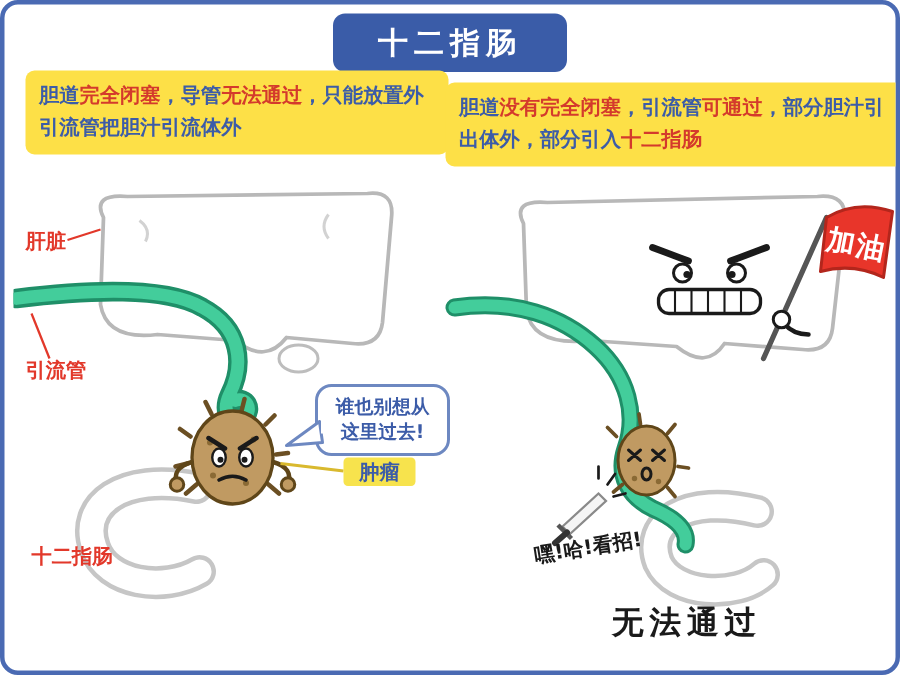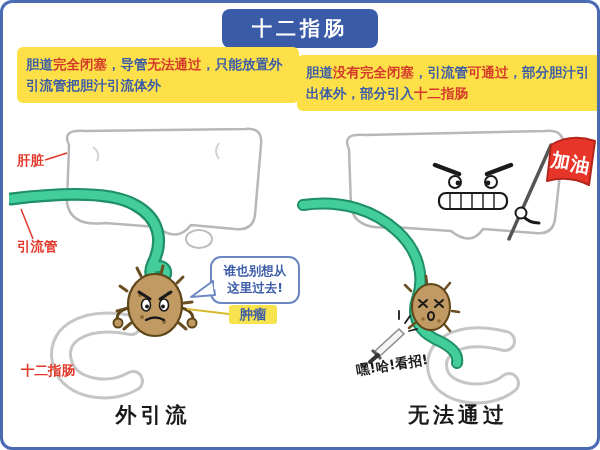--- a/index.html
+++ b/index.html
@@ -145,15 +145,14 @@
         <polygon points="366,232 390,210 395,215 371,237" fill="#f5f5f5" stroke="#8a8a8a" stroke-width="1.5"></polygon>
         <line x1="363" y1="231" x2="372" y2="240" stroke="#555555" stroke-width="3"></line>
         <line x1="369" y1="236" x2="361" y2="243" stroke="#333333" stroke-width="4" stroke-linecap="round"></line>
         <path d="M396,204 L401,197 M400,212 L408,210 M390,200 L390,192" stroke="#1a1a1a" stroke-width="1.8" stroke-linecap="round"></path>
       </g>
 
       <text x="348" y="256" transform="rotate(-9 348 256)" font-size="13.5" font-weight="bold" fill="#1a1a1a">嘿!哈!看招!</text>
     </g>
   </svg>
 
-  <div class="caption caption-left">外引流</div>
   <div class="caption caption-right">无法通过</div>
 </div>
 
 </body></html>

